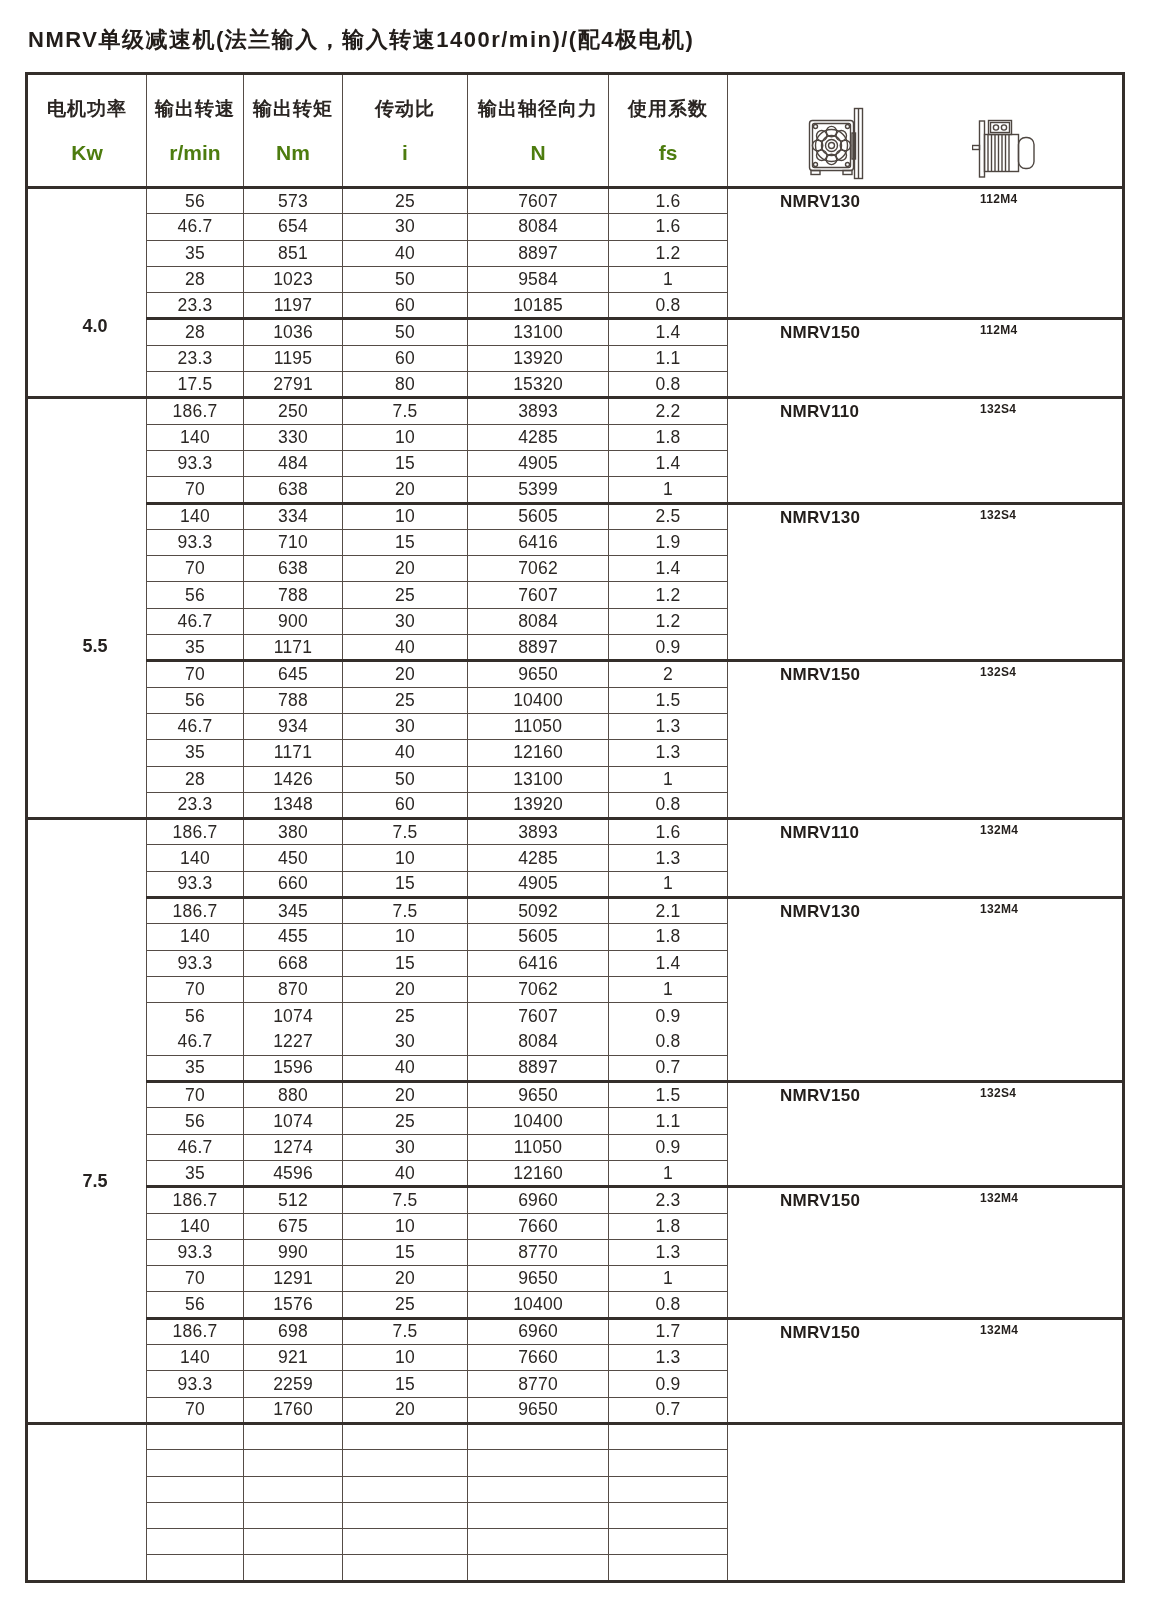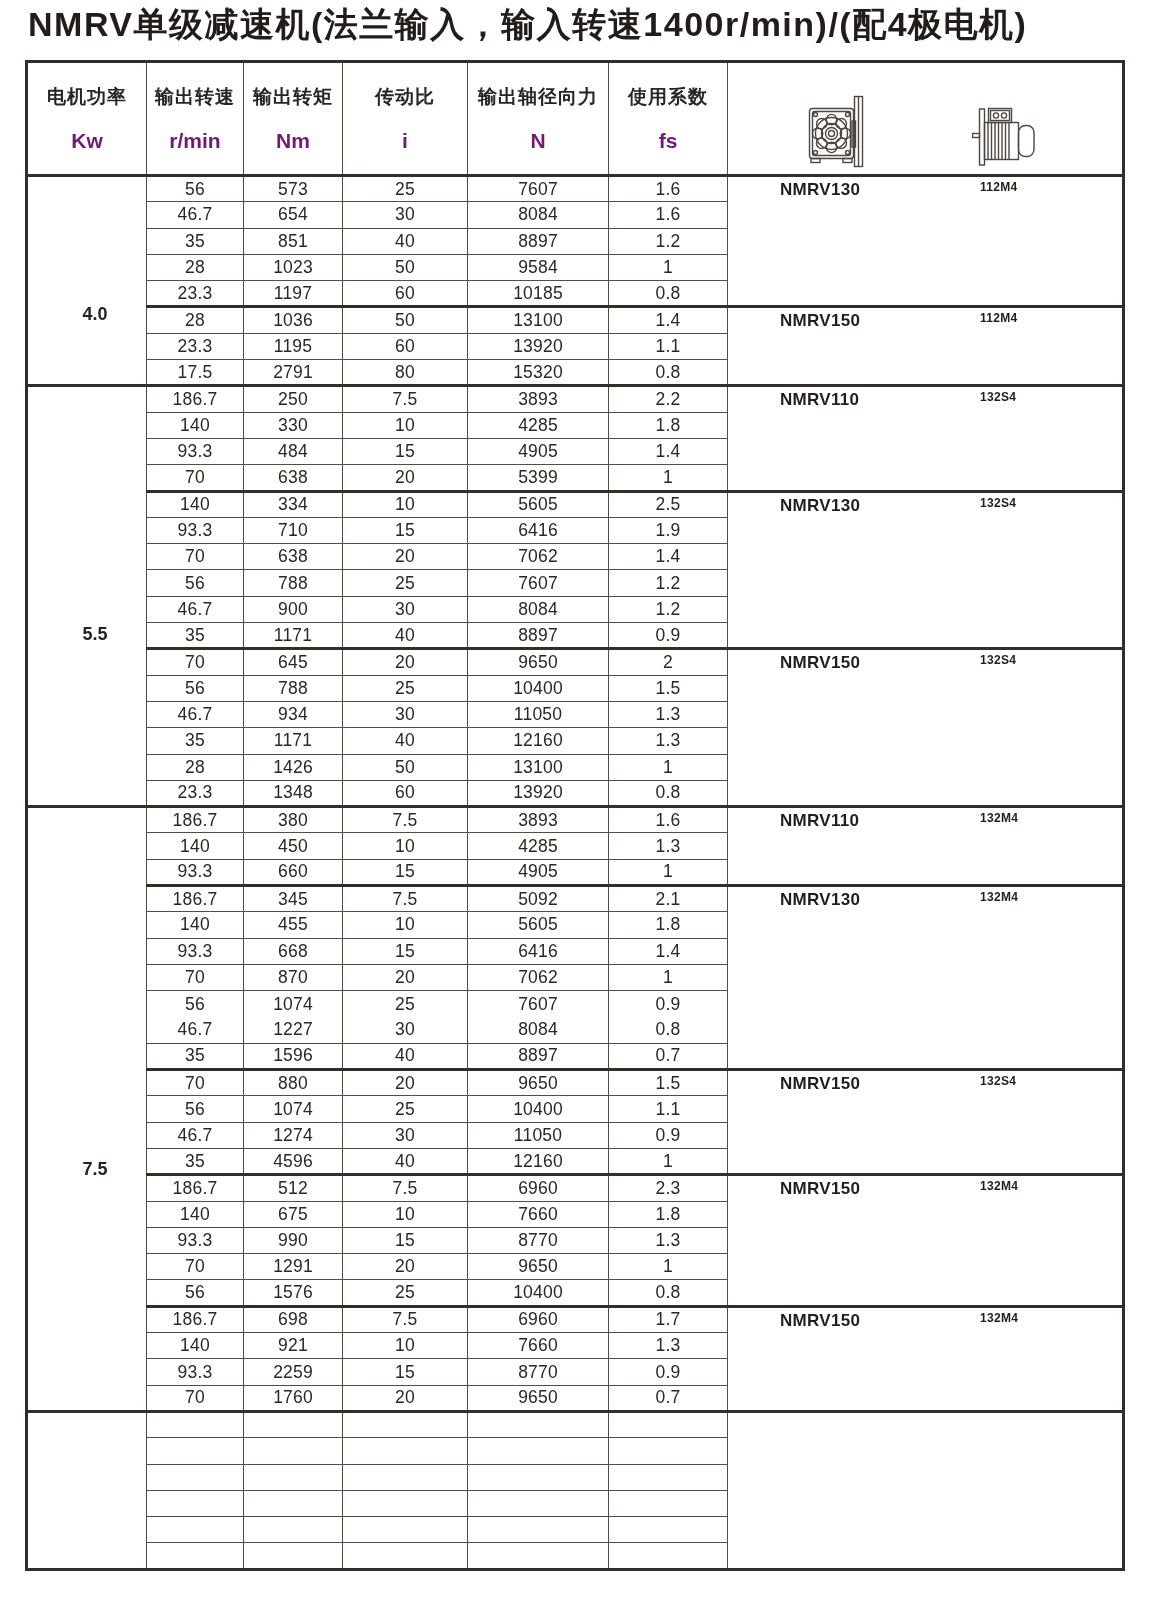--- a/index.html
+++ b/index.html
@@ -11,28 +11,28 @@
   html,body{margin:0;padding:0;}
   body{
     width:1150px;height:1598px;
     background:var(--page);
     position:relative;
     font-family:"Liberation Sans", sans-serif;
     color:var(--ink);
     overflow:hidden;
   }
   .page-title{
-    position:absolute;left:28px;top:2px;
-    font-size:34px;font-weight:bold;
+    position:absolute;left:28px;top:25px;
+    font-size:22px;font-weight:bold;
     letter-spacing:1.5px;
     color:#221d1a;
     white-space:nowrap;
   }
   .table-wrap{
-    position:absolute;left:25px;top:60px;
+    position:absolute;left:25px;top:72px;
   }
   table.spec{
     border-collapse:collapse;
     table-layout:fixed;
     width:1097px;
     background:#fff;
   }
   table.spec{border:3px solid var(--dark);}
   
   thead tr{height:114px;}
@@ -41,21 +41,21 @@
     border-bottom:3px solid var(--dark);
     padding:0;
     font-weight:normal;
     vertical-align:middle;
   }
   .h-inner{
     display:flex;flex-direction:column;align-items:center;justify-content:space-evenly;
     height:100%;min-height:108px;
   }
   .h-cn{font-size:19px;font-weight:600;color:#2a2522;letter-spacing:1px;}
-  .h-unit{font-size:21px;font-weight:bold;color:#701a75;}
+  .h-unit{font-size:21px;font-weight:bold;color:#4d7c0f;}
   th.models-th{position:relative;}
   .icon-gearbox{position:absolute;left:80px;top:32px;}
   .icon-motor{position:absolute;left:244px;top:44px;}
   
   tbody tr{height:26.3px;}
   td{padding:0;}
   td.data-cell{
     border-left:1.5px solid var(--line);
     border-right:1.5px solid var(--line);
     border-bottom:1.4px solid var(--line);

